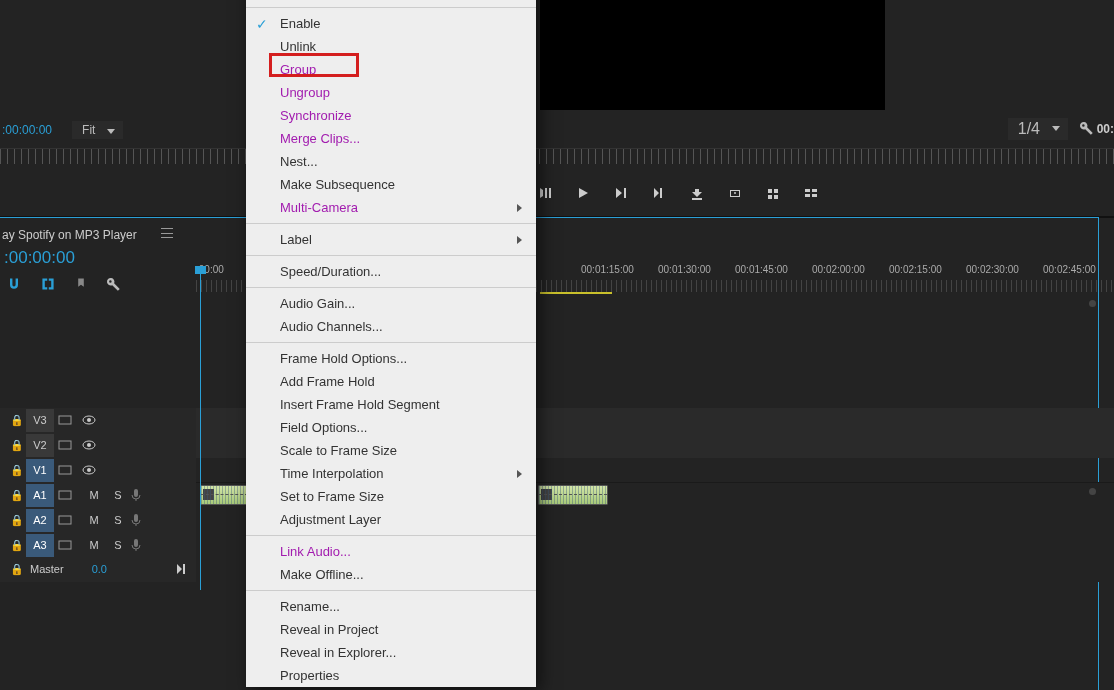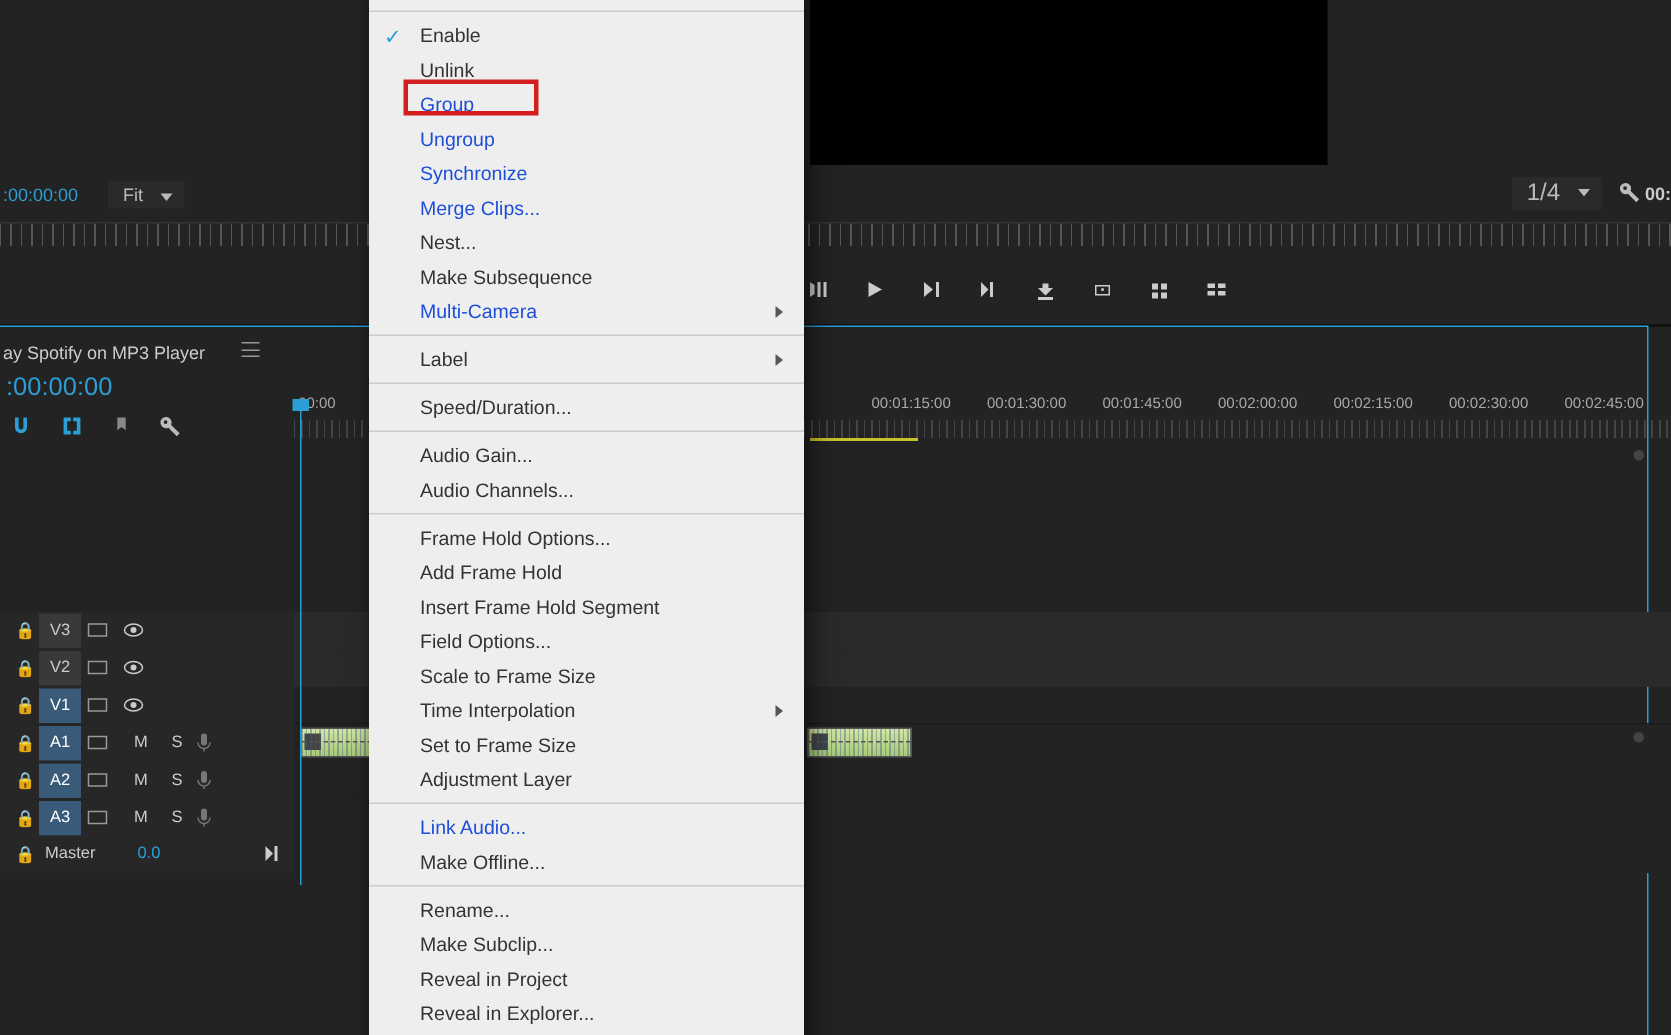--- a/index.html
+++ b/index.html
@@ -38,21 +38,21 @@
   .track-content.video { background: #2a2a2a; }
   .clip { position: absolute; height: 20px; top: 2px; background: #8aaed8; border: 1px solid #555; border-radius: 1px; font-size: 10px; padding-left: 16px; line-height: 18px; color: #222; overflow: hidden; white-space: nowrap; }
   .clip::before { content: ''; position: absolute; left: 2px; top: 3px; width: 11px; height: 11px; background: #444; }
   .clip.audio { background: linear-gradient(#d3e5a8, #a8c978); }
   .clip.audio::after { content: ''; position: absolute; left: 0; right: 0; top: 8px; border-top: 1px dashed #555; }
   .wave { position:absolute; inset:0; background: repeating-linear-gradient(90deg, #3a5a7a 0 1px, transparent 1px 3px); opacity:0.4; }
   .master-row { height: 22px; display: flex; align-items: center; font-size: 11px; color: #ccc; }
   .master-row .track-head { background: #272727; }
   .context-menu { position: absolute; top: -20px; left: 246px; width: 290px; background: #eee; color: #333; font-size: 13px; z-index: 100; box-shadow: 4px 4px 16px rgba(0,0,0,0.6); }
   .menu-item { padding: 4px 14px 4px 34px; position: relative; }
-  .menu-item.disabled { color: #1d4ed8; }
+  .menu-item.disabled { color: #a21caf; }
   .menu-item.has-arrow::after { content: ''; position: absolute; right: 14px; top: 8px; border-top: 4px solid transparent; border-bottom: 4px solid transparent; border-left: 5px solid #555; }
   .menu-item.checked::before { content: '✓'; position: absolute; left: 10px; color: #2a9fd6; font-size: 14px; }
   .menu-sep { border-top: 1px solid #ccc; margin: 4px 0; }
   .highlight-box { position: absolute; top: 53px; left: 269px; width: 90px; height: 24px; border: 3px solid #d41e1e; z-index: 101; }
   .panel-sep { position: absolute; left: 0; right: 0; height: 2px; background: #111; }
   .bluebox { position: absolute; outline: 1px solid #2a9fd6; }
   .scroll-dot { position: absolute; right: 18px; width: 7px; height: 7px; border-radius: 50%; background: #444; }
   svg { display: block; }
 </style>
 </head>
@@ -336,19 +336,18 @@
   <div class="menu-item">Field Options...</div>
   <div class="menu-item">Scale to Frame Size</div>
   <div class="menu-item has-arrow">Time Interpolation</div>
   <div class="menu-item">Set to Frame Size</div>
   <div class="menu-item">Adjustment Layer</div>
   <div class="menu-sep"></div>
   <div class="menu-item disabled">Link Audio...</div>
   <div class="menu-item">Make Offline...</div>
   <div class="menu-sep"></div>
   <div class="menu-item">Rename...</div>
-  <div class="menu-item">Make Subclip...</div>
   <div class="menu-item">Reveal in Project</div>
   <div class="menu-item">Reveal in Explorer...</div>
   <div class="menu-item">Properties</div>
 </div>
 
 <div class="highlight-box"></div>
 
 </body></html>

